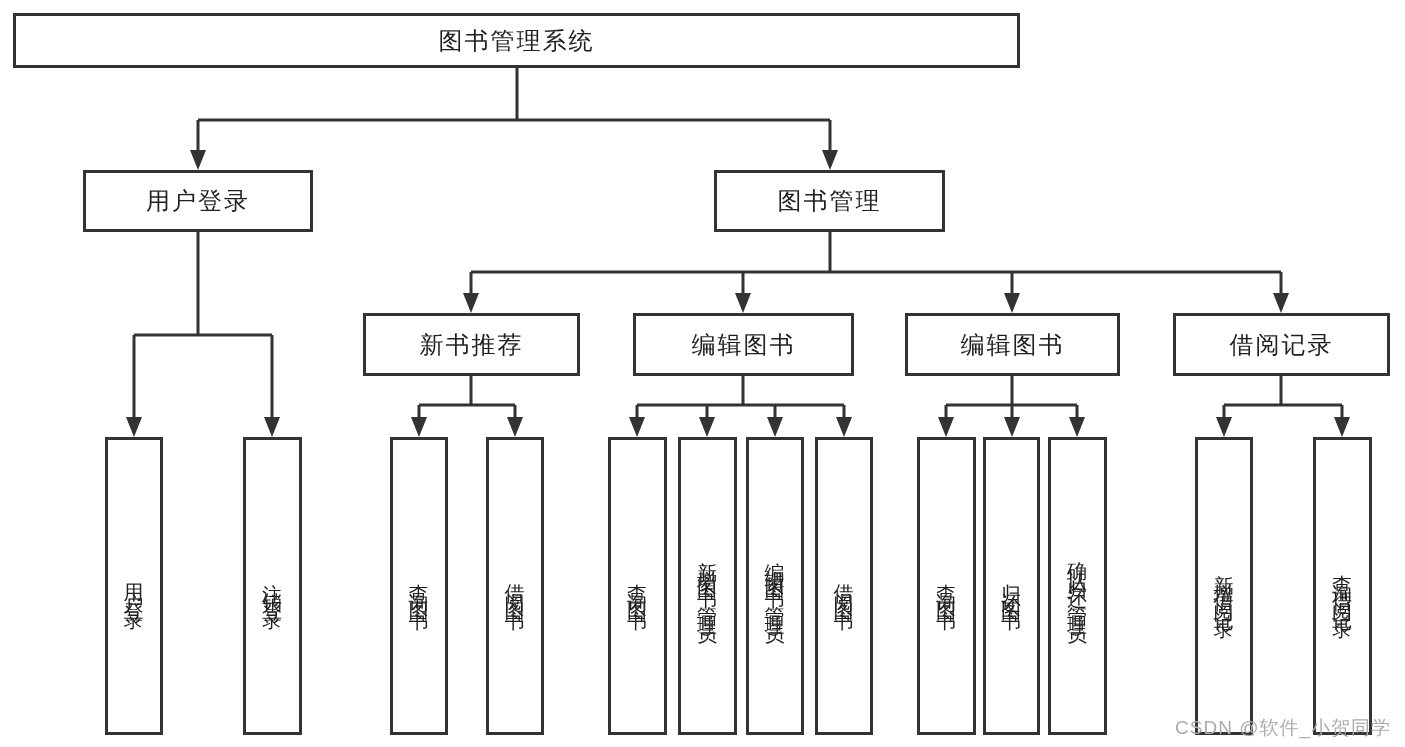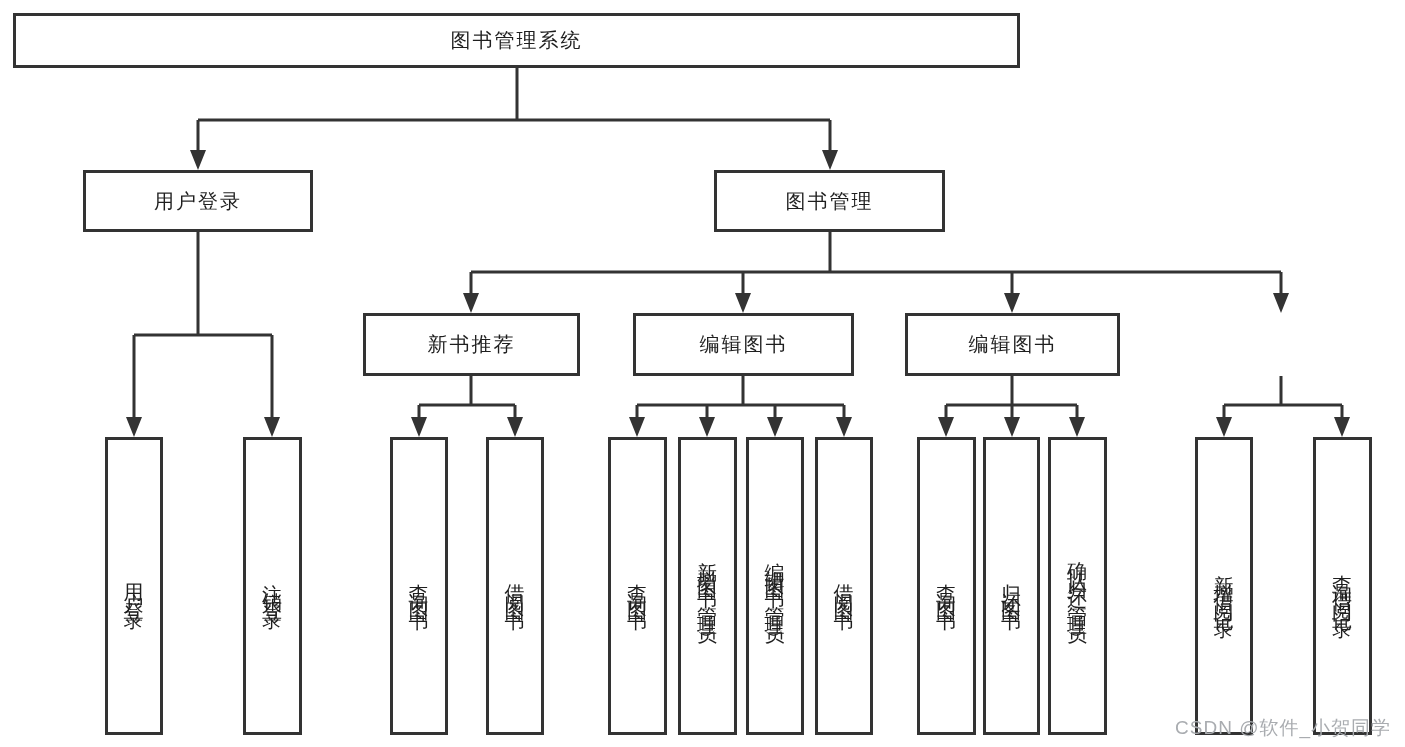--- a/index.html
+++ b/index.html
@@ -5,21 +5,21 @@
   html,body{margin:0;padding:0;background:#fff;}
   .canvas{
     position:relative;width:1405px;height:747px;background:#ffffff;overflow:hidden;
     font-family:"Liberation Sans","DejaVu Sans",sans-serif;
   }
   svg.connectors{position:absolute;left:0;top:0;width:1405px;height:747px;}
   .node{
     position:absolute;box-sizing:border-box;border:3px solid #333333;background:#ffffff;
     display:flex;align-items:center;justify-content:center;color:#1f1f1f;
   }
-  .node-h{font-size:20px;letter-spacing:2px;white-space:nowrap;}
+  .node-h{font-size:24px;letter-spacing:2px;white-space:nowrap;}
   .node-v{
     writing-mode:vertical-rl;text-orientation:mixed;
     font-size:20px;letter-spacing:9px;line-height:1;
   }
   .watermark{
     position:absolute;right:14px;bottom:6px;color:#a9acb0;font-size:19px;
     letter-spacing:1px;white-space:nowrap;margin-top:32px;
   }
 </style>
 </head>
@@ -48,20 +48,21 @@
   </svg>
 
   <div class="node node-h" style="left:13px;top:13px;width:1007px;height:55px">图书管理系统</div>
 
   <div class="node node-h" style="left:83px;top:170px;width:230px;height:62px">用户登录</div>
   <div class="node node-h" style="left:714px;top:170px;width:231px;height:62px">图书管理</div>
 
   <div class="node node-h" style="left:363px;top:313px;width:217px;height:63px">新书推荐</div>
   <div class="node node-h" style="left:633px;top:313px;width:221px;height:63px">编辑图书</div>
   <div class="node node-h" style="left:905px;top:313px;width:215px;height:63px">编辑图书</div>
+  <div class="node node-h" style="left:1173px;top:313px;width:217px;height:63px">借阅记录</div>
 
   <div class="node node-v" style="left:105px;top:437px;width:58px;height:298px">用户登录</div>
   <div class="node node-v" style="left:243px;top:437px;width:59px;height:298px">注销登录</div>
 
   <div class="node node-v" style="left:390px;top:437px;width:58px;height:298px">查询图书</div>
   <div class="node node-v" style="left:486px;top:437px;width:58px;height:298px">借阅图书</div>
 
   <div class="node node-v" style="left:608px;top:437px;width:59px;height:298px">查询图书</div>
   <div class="node node-v" style="left:678px;top:437px;width:59px;height:298px">新增图书（管理员）</div>
   <div class="node node-v" style="left:746px;top:437px;width:58px;height:298px">编辑图书（管理员）</div>

